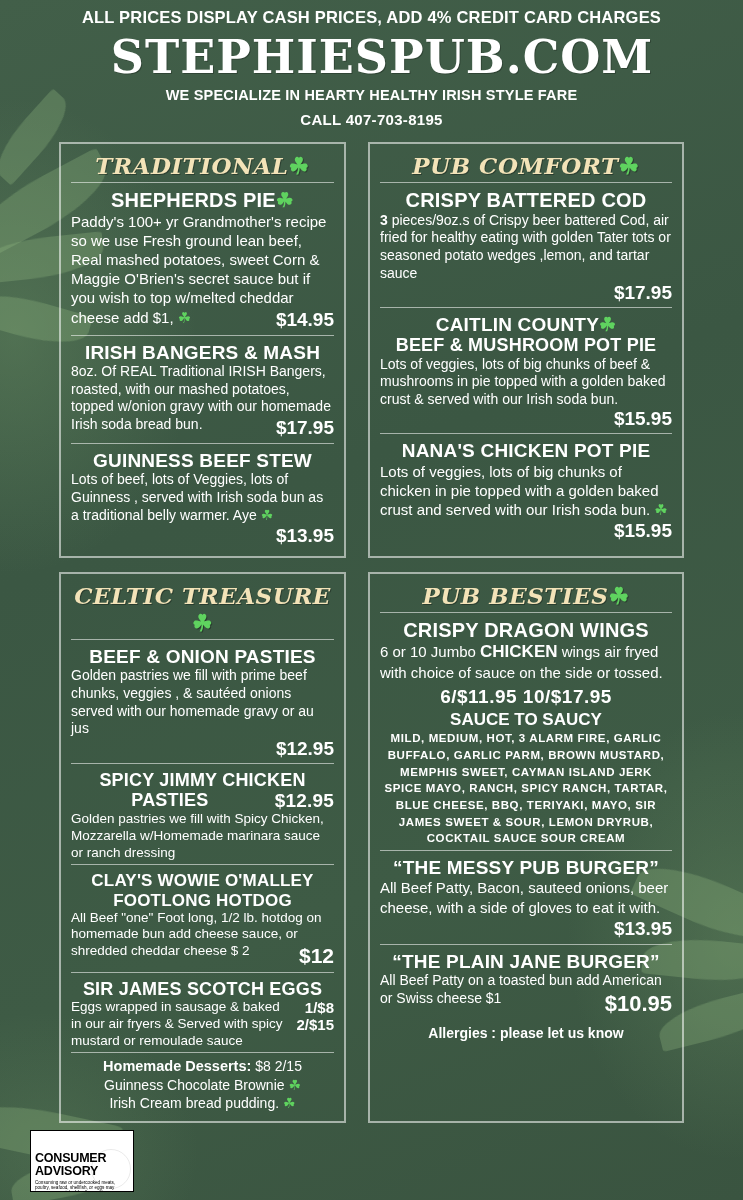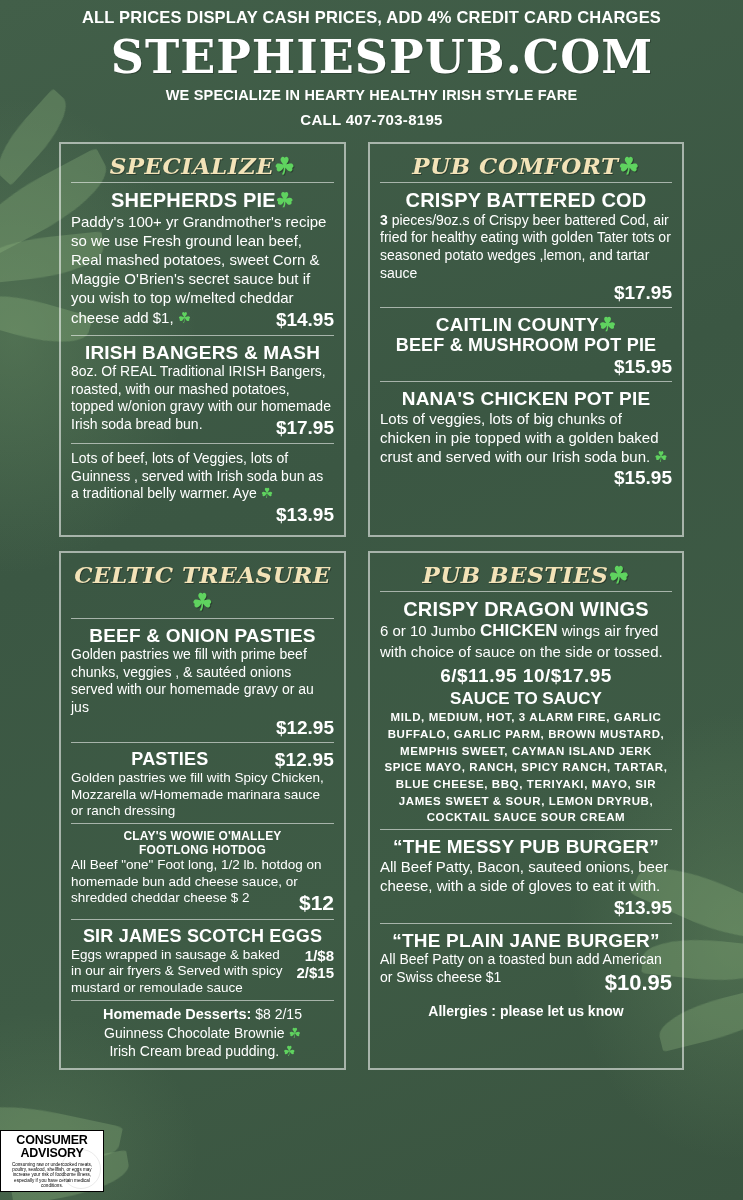--- a/index.html
+++ b/index.html
@@ -91,21 +91,21 @@
   .sep { border-top: 1px solid rgba(255,255,255,0.55); margin: 3px 0 3px 0; }
   .item-name {
     font-weight: bold;
     text-align: center;
     line-height: 1.12;
     letter-spacing: 0.2px;
   }
   .n20 { font-size: 20px; }
   .n19 { font-size: 19px; }
   .n18 { font-size: 18px; }
-  .n17 { font-size: 12px; }
+  .n17 { font-size: 17px; }
   .desc {
     font-size: 15px;
     line-height: 1.28;
     color: #ffffff;
   }
   .desc.sm { font-size: 14px; line-height: 1.26; }
   .desc.xs { font-size: 13.5px; line-height: 1.24; }
   .price {
     font-weight: bold;
     font-size: 19px;
@@ -127,27 +127,26 @@
     font-weight: bold;
     font-size: 11.5px;
     letter-spacing: 0.6px;
     line-height: 1.45;
     margin-top: 0;
     text-transform: uppercase;
   }
 
   
   .advisory {
-    position: absolute; left: 0; bottom: 8px; z-index: 5;
+    position: absolute; left: 30px; bottom: 8px; z-index: 5;
     width: 104px; height: 62px;
     background: #ffffff; color: #000000;
     border: 1px solid #000;
-    padding: 3px 4px;
+    padding: 21px 4px;
     overflow: hidden;
-    text-align: center;
   }
   .advisory .a-title {
     font-weight: bold; font-size: 12.5px; line-height: 1.02; letter-spacing: -0.2px;
   }
   .advisory .a-body {
     font-size: 4.6px; line-height: 1.18; margin-top: 2px;
   }
   .advisory .a-seal {
     position: absolute; right: 2px; bottom: 2px;
     width: 40px; height: 40px; border-radius: 50%;
@@ -192,39 +191,40 @@
     <div class="topbanner">ALL PRICES DISPLAY CASH PRICES, ADD 4% CREDIT CARD CHARGES</div>
     <div class="bigtitle">STEPHIESPUB.COM</div>
     <div class="subtitle">WE SPECIALIZE IN HEARTY HEALTHY IRISH STYLE FARE</div>
     <div class="callline">CALL 407-703-8195</div>
   </div>
 
   <div class="grid">
 
     <div class="box">
       <div class="cat-title">
-        <span>SPECIALIZE</span><span class="clover">☘</span>
+        <span>TRADITIONAL</span><span class="clover">☘</span>
       </div>
       <div class="sep"></div>
 
       <div class="item">
         <div class="item-name n20"><span>SHEPHERDS PIE</span><span class="clover">☘</span></div>
         <div class="desc"><span>Paddy's 100+ yr Grandmother's recipe so we use Fresh ground lean beef, Real mashed potatoes, sweet Corn &amp; Maggie O'Brien's secret sauce but if you wish to top w/melted cheddar cheese add $1,</span> <span class="clover">☘</span><span class="price">$14.95</span></div>
         <div class="clear"></div>
       </div>
       <div class="sep"></div>
 
       <div class="item">
         <div class="item-name n19">IRISH BANGERS &amp; MASH</div>
         <div class="desc sm"><span>8oz. Of REAL Traditional IRISH Bangers, roasted, with our mashed potatoes, topped w/onion gravy with our homemade Irish soda bread bun.</span><span class="price">$17.95</span></div>
         <div class="clear"></div>
       </div>
       <div class="sep"></div>
 
       <div class="item">
+        <div class="item-name n19">GUINNESS BEEF STEW</div>
         <div class="desc sm"><span>Lots of beef, lots of Veggies, lots of Guinness , served with Irish soda bun as a traditional belly warmer. Aye</span> <span class="clover">☘</span><span class="price">$13.95</span></div>
         <div class="clear"></div>
       </div>
     </div>
 
     <div class="box">
       <div class="cat-title">
         <span>PUB COMFORT</span><span class="clover">☘</span>
       </div>
       <div class="sep"></div>
@@ -232,20 +232,21 @@
       <div class="item">
         <div class="item-name n20">CRISPY BATTERED COD</div>
         <div class="desc sm"><span class="bold">3</span><span> pieces/9oz.s of Crispy beer battered Cod, air fried for healthy eating with golden Tater tots or seasoned potato wedges ,lemon, and tartar sauce</span></div>
         <div class="priceline">$17.95</div>
       </div>
       <div class="sep"></div>
 
       <div class="item">
         <div class="item-name n19"><span>CAITLIN COUNTY</span><span class="clover">☘</span></div>
         <div class="item-name n18">BEEF &amp; MUSHROOM POT PIE</div>
+        <div class="desc sm">Lots of veggies, lots of big chunks of beef &amp; mushrooms in pie topped with a golden baked crust &amp; served with our Irish soda bun.</div>
         <div class="priceline">$15.95</div>
       </div>
       <div class="sep"></div>
 
       <div class="item">
         <div class="item-name n19">NANA'S CHICKEN POT PIE</div>
         <div class="desc"><span>Lots of veggies, lots of big chunks of chicken in pie topped with a golden baked crust and served with our Irish soda bun.</span> <span class="clover">☘</span><span class="price">$15.95</span></div>
         <div class="clear"></div>
       </div>
     </div>
@@ -257,20 +258,21 @@
       <div class="sep"></div>
 
       <div class="item">
         <div class="item-name n19">BEEF &amp; ONION PASTIES</div>
         <div class="desc sm">Golden pastries we fill with prime beef chunks, veggies , &amp; sautéed onions served with our homemade gravy or au jus</div>
         <div class="priceline">$12.95</div>
       </div>
       <div class="sep"></div>
 
       <div class="item">
+        <div class="item-name n18">SPICY JIMMY CHICKEN</div>
         <div class="item-name n18"><span>PASTIES</span><span class="price">$12.95</span></div>
         <div class="clear"></div>
         <div class="desc xs" style="text-align:left">Golden pastries we fill with Spicy Chicken, Mozzarella w/Homemade marinara sauce or ranch dressing</div>
       </div>
       <div class="sep"></div>
 
       <div class="item">
         <div class="item-name n17">CLAY'S WOWIE O'MALLEY</div>
         <div class="item-name n17">FOOTLONG HOTDOG</div>
         <div class="desc xs"><span>All Beef "one" Foot long, 1/2 lb. hotdog on homemade bun add  cheese sauce, or shredded cheddar cheese  $ 2</span><span class="price big">$12</span></div>

